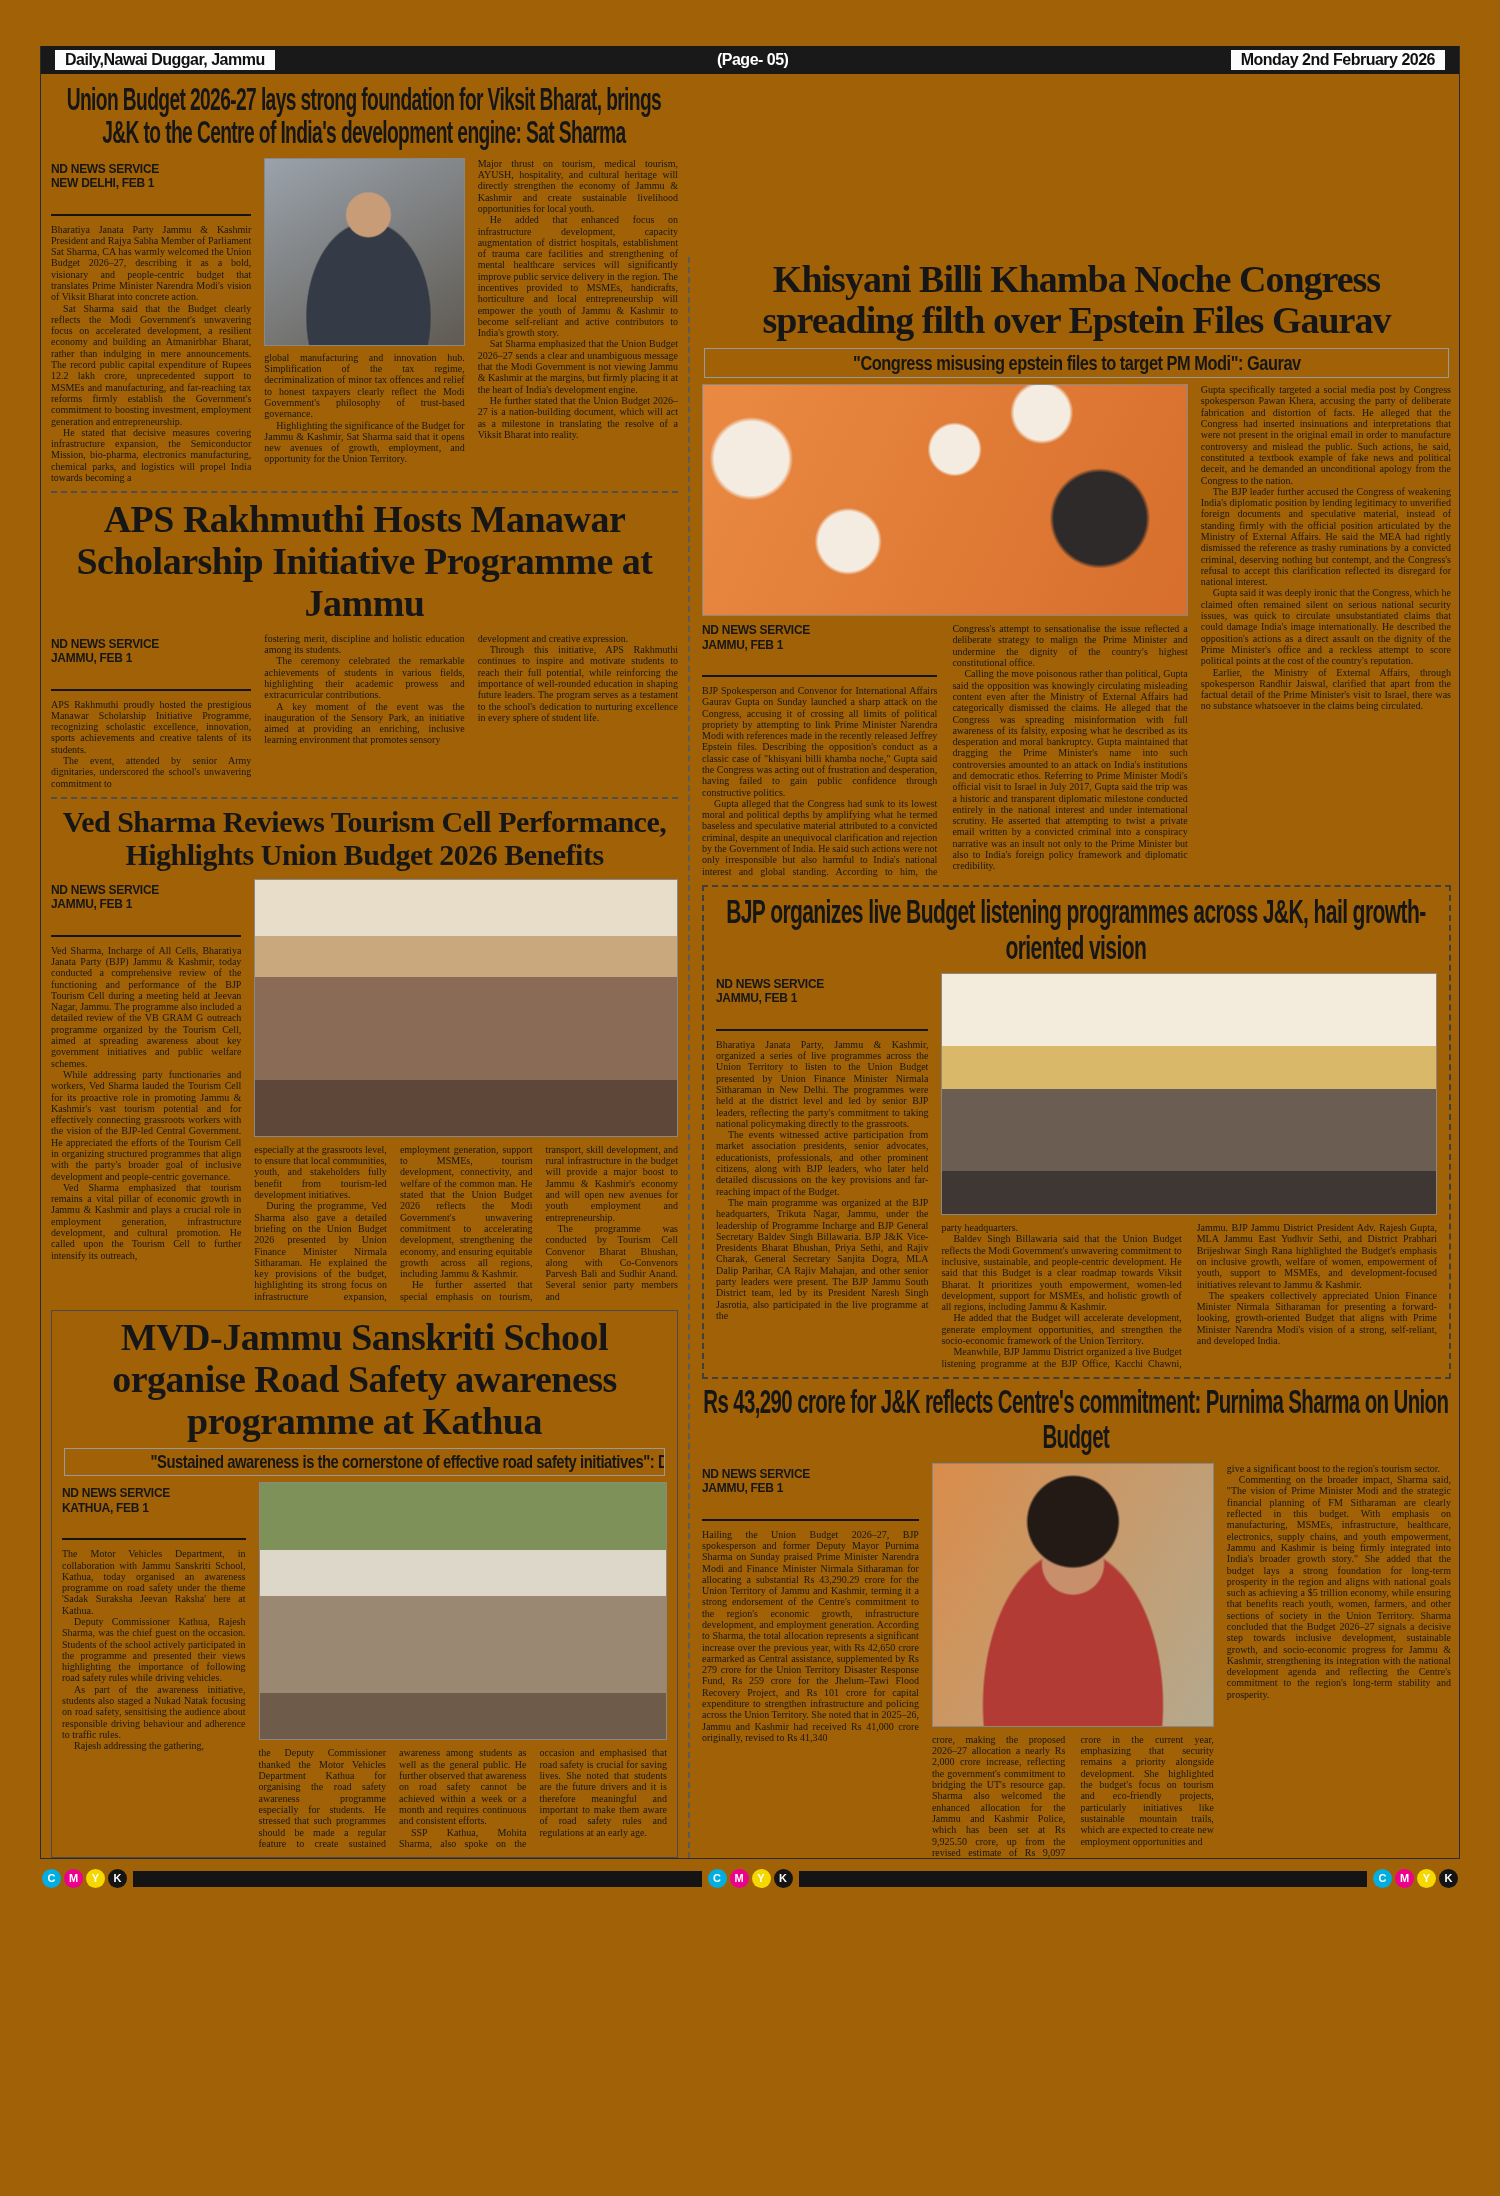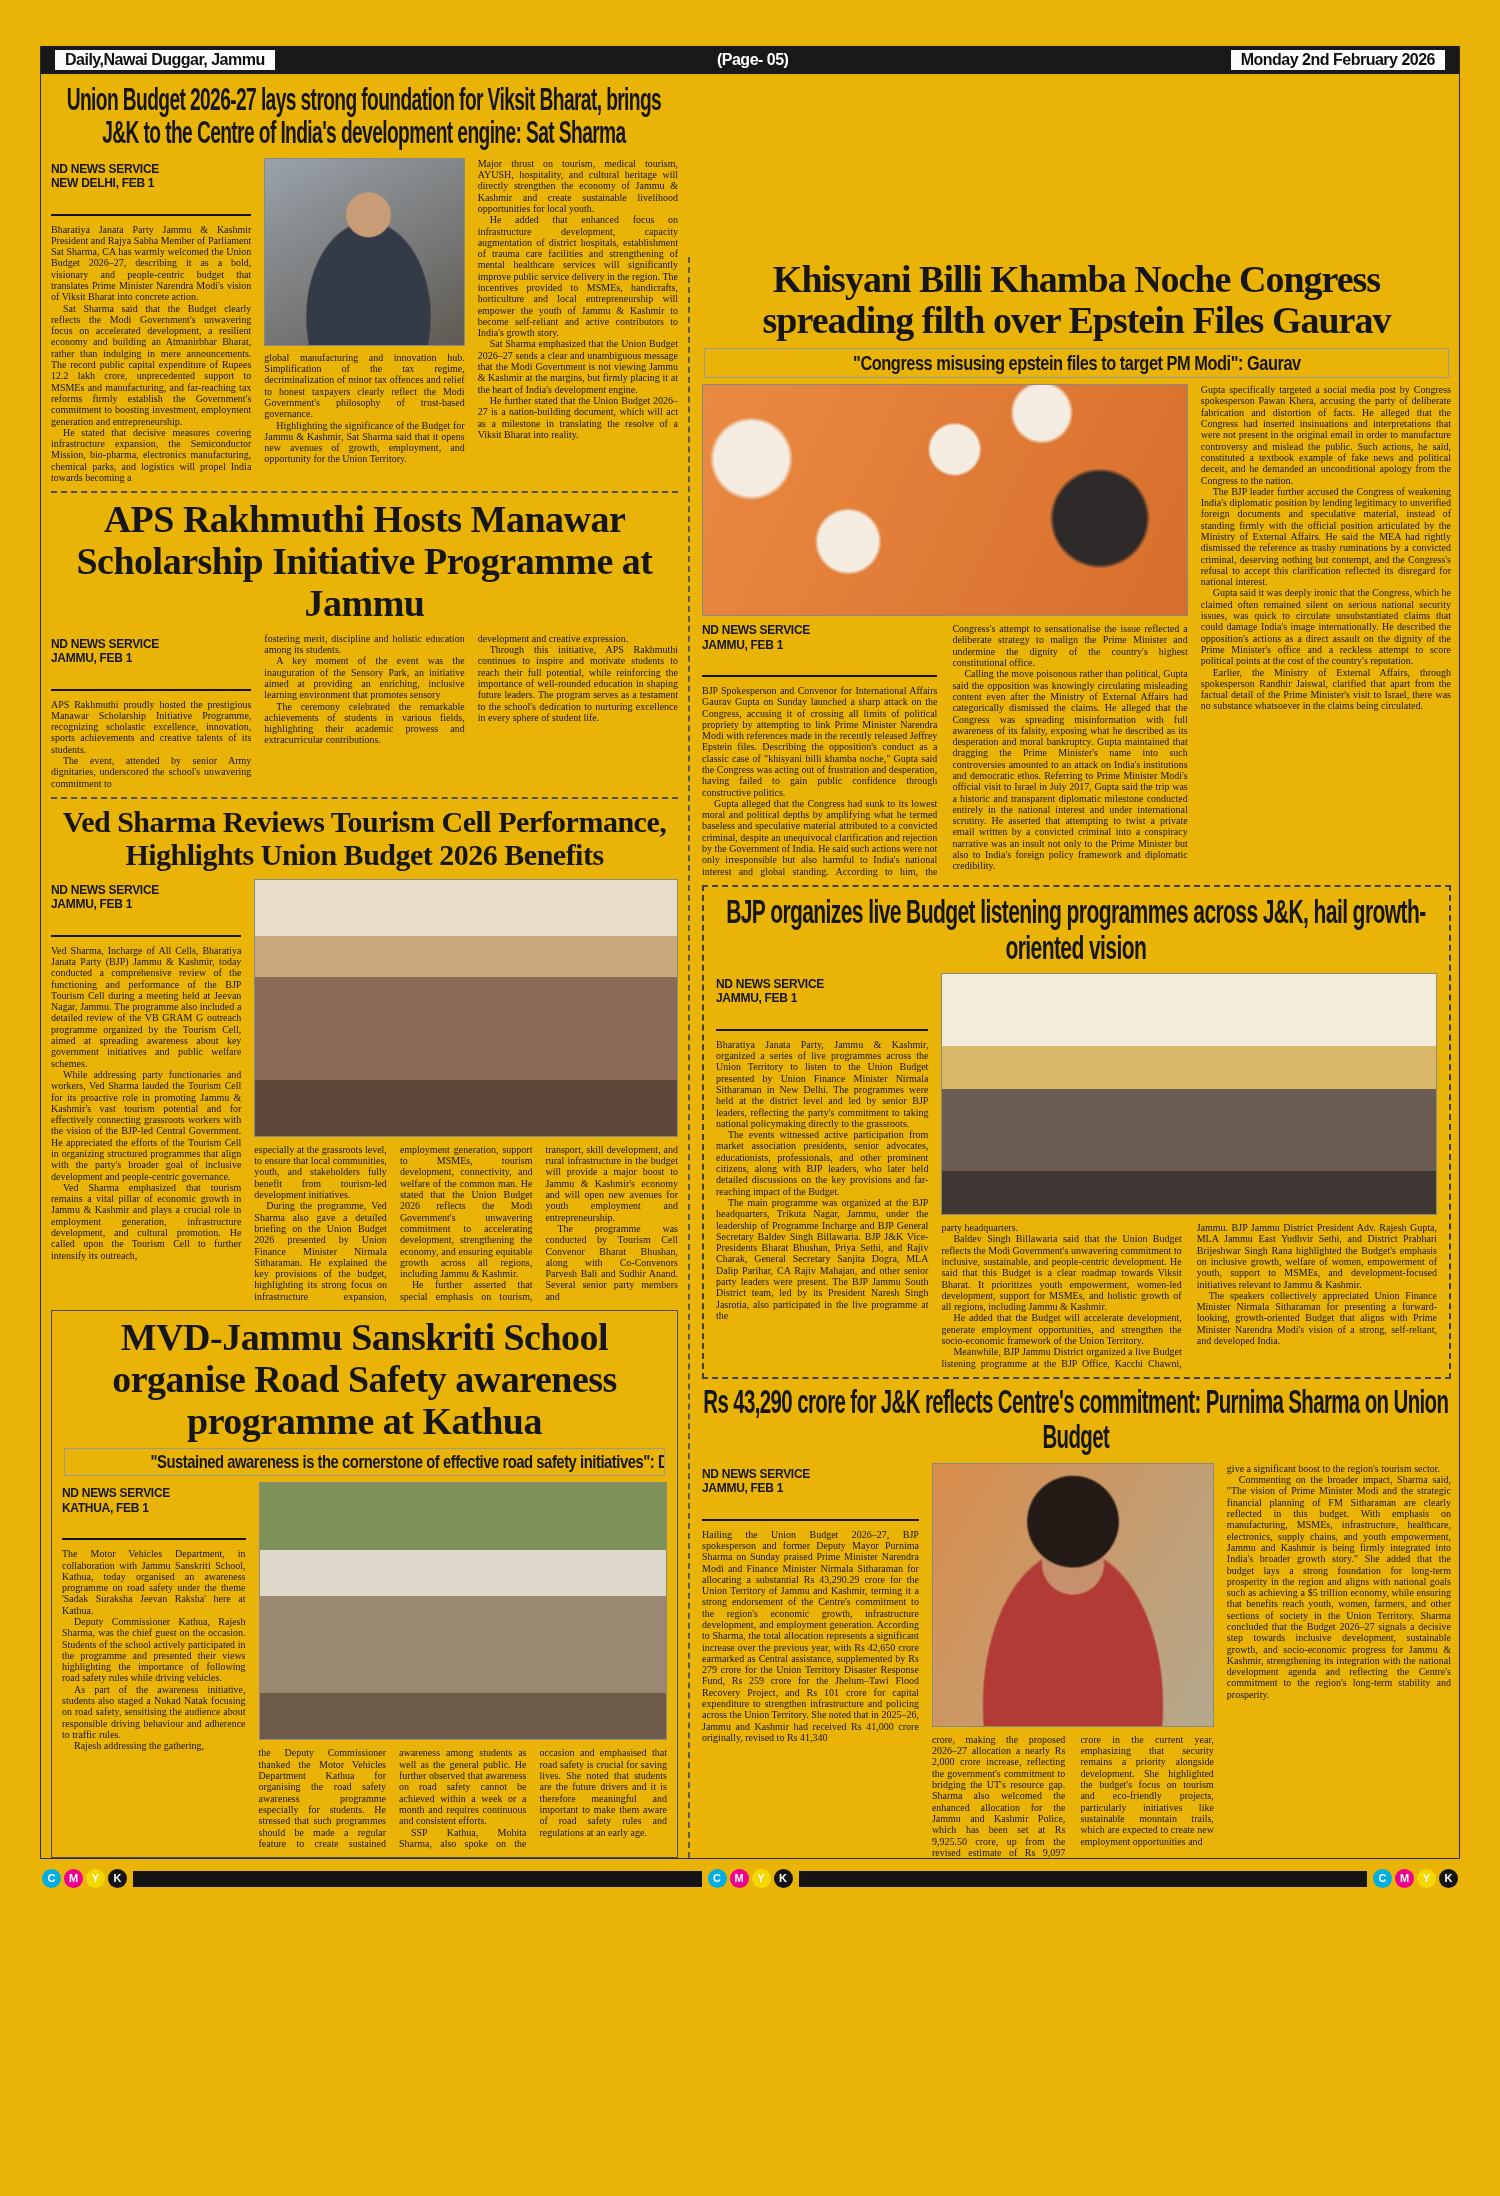--- a/index.html
+++ b/index.html
@@ -1,16 +1,16 @@
 <!DOCTYPE html>
 <html><head>
 <meta charset="utf-8">
 <style>
   html,body{margin:0;padding:0;background:#e9e9e9;}
-  .sheet{width:1500px;height:2196px;background:#eab308;margin:0 auto;position:relative;
+  .sheet{width:1500px;height:2196px;background:#a16207;margin:0 auto;position:relative;
          font-family:"Liberation Serif",serif;color:#161616;overflow:hidden;box-sizing:border-box;padding-top:46px;}
   .frame{margin:0 40px;border:1px solid #2a2a2a;border-top:none;box-sizing:border-box;}
   
   .masthead{background:#191919;height:28px;display:flex;align-items:center;justify-content:space-between;padding:0 14px;}
   .mast-box{background:#fcfcfc;color:#101010;font-family:"Liberation Sans",sans-serif;font-weight:700;
             font-size:16px;padding:1px 10px;letter-spacing:-0.5px;white-space:nowrap;}
   .mast-center{color:#fff;font-family:"Liberation Sans",sans-serif;font-weight:700;font-size:16px;letter-spacing:-0.5px;}
   
   .cols{display:flex;align-items:flex-end;padding:6px 8px 0 10px;}
   .lcol{width:45.5%;padding-right:10px;box-sizing:border-box;}
@@ -129,22 +129,22 @@
                 <div>ND NEWS SERVICE</div>
                 <div>JAMMU, FEB 1</div>
               </div>
               <div class="paras">
                   <p class="first">APS Rakhmuthi proudly hosted the prestigious Manawar Scholarship Initiative Programme, recognizing scholastic excellence, innovation, sports achievements and creative talents of its students.</p>
                   <p>The event, attended by senior Army dignitaries, underscored the school's unwavering commitment to</p>
                 </div>
             </div>
             <div class="paras">
                 <p class="first">fostering merit, discipline and holistic education among its students.</p>
+                <p>The ceremony celebrated the remarkable achievements of students in various fields, highlighting their academic prowess and extracurricular contributions.</p>
                 <p>A key moment of the event was the inauguration of the Sensory Park, an initiative aimed at providing an enriching, inclusive learning environment that promotes sensory</p>
-                <p>The ceremony celebrated the remarkable achievements of students in various fields, highlighting their academic prowess and extracurricular contributions.</p>
               </div>
             <div class="paras">
                 <p class="first">development and creative expression.</p>
                 <p>Through this initiative, APS Rakhmuthi continues to inspire and motivate students to reach their full potential, while reinforcing the importance of well-rounded education in shaping future leaders. The program serves as a testament to the school's dedication to nurturing excellence in every sphere of student life.</p>
               </div>
           </div>
         </div>
 
         <div class="drule"></div>
 

